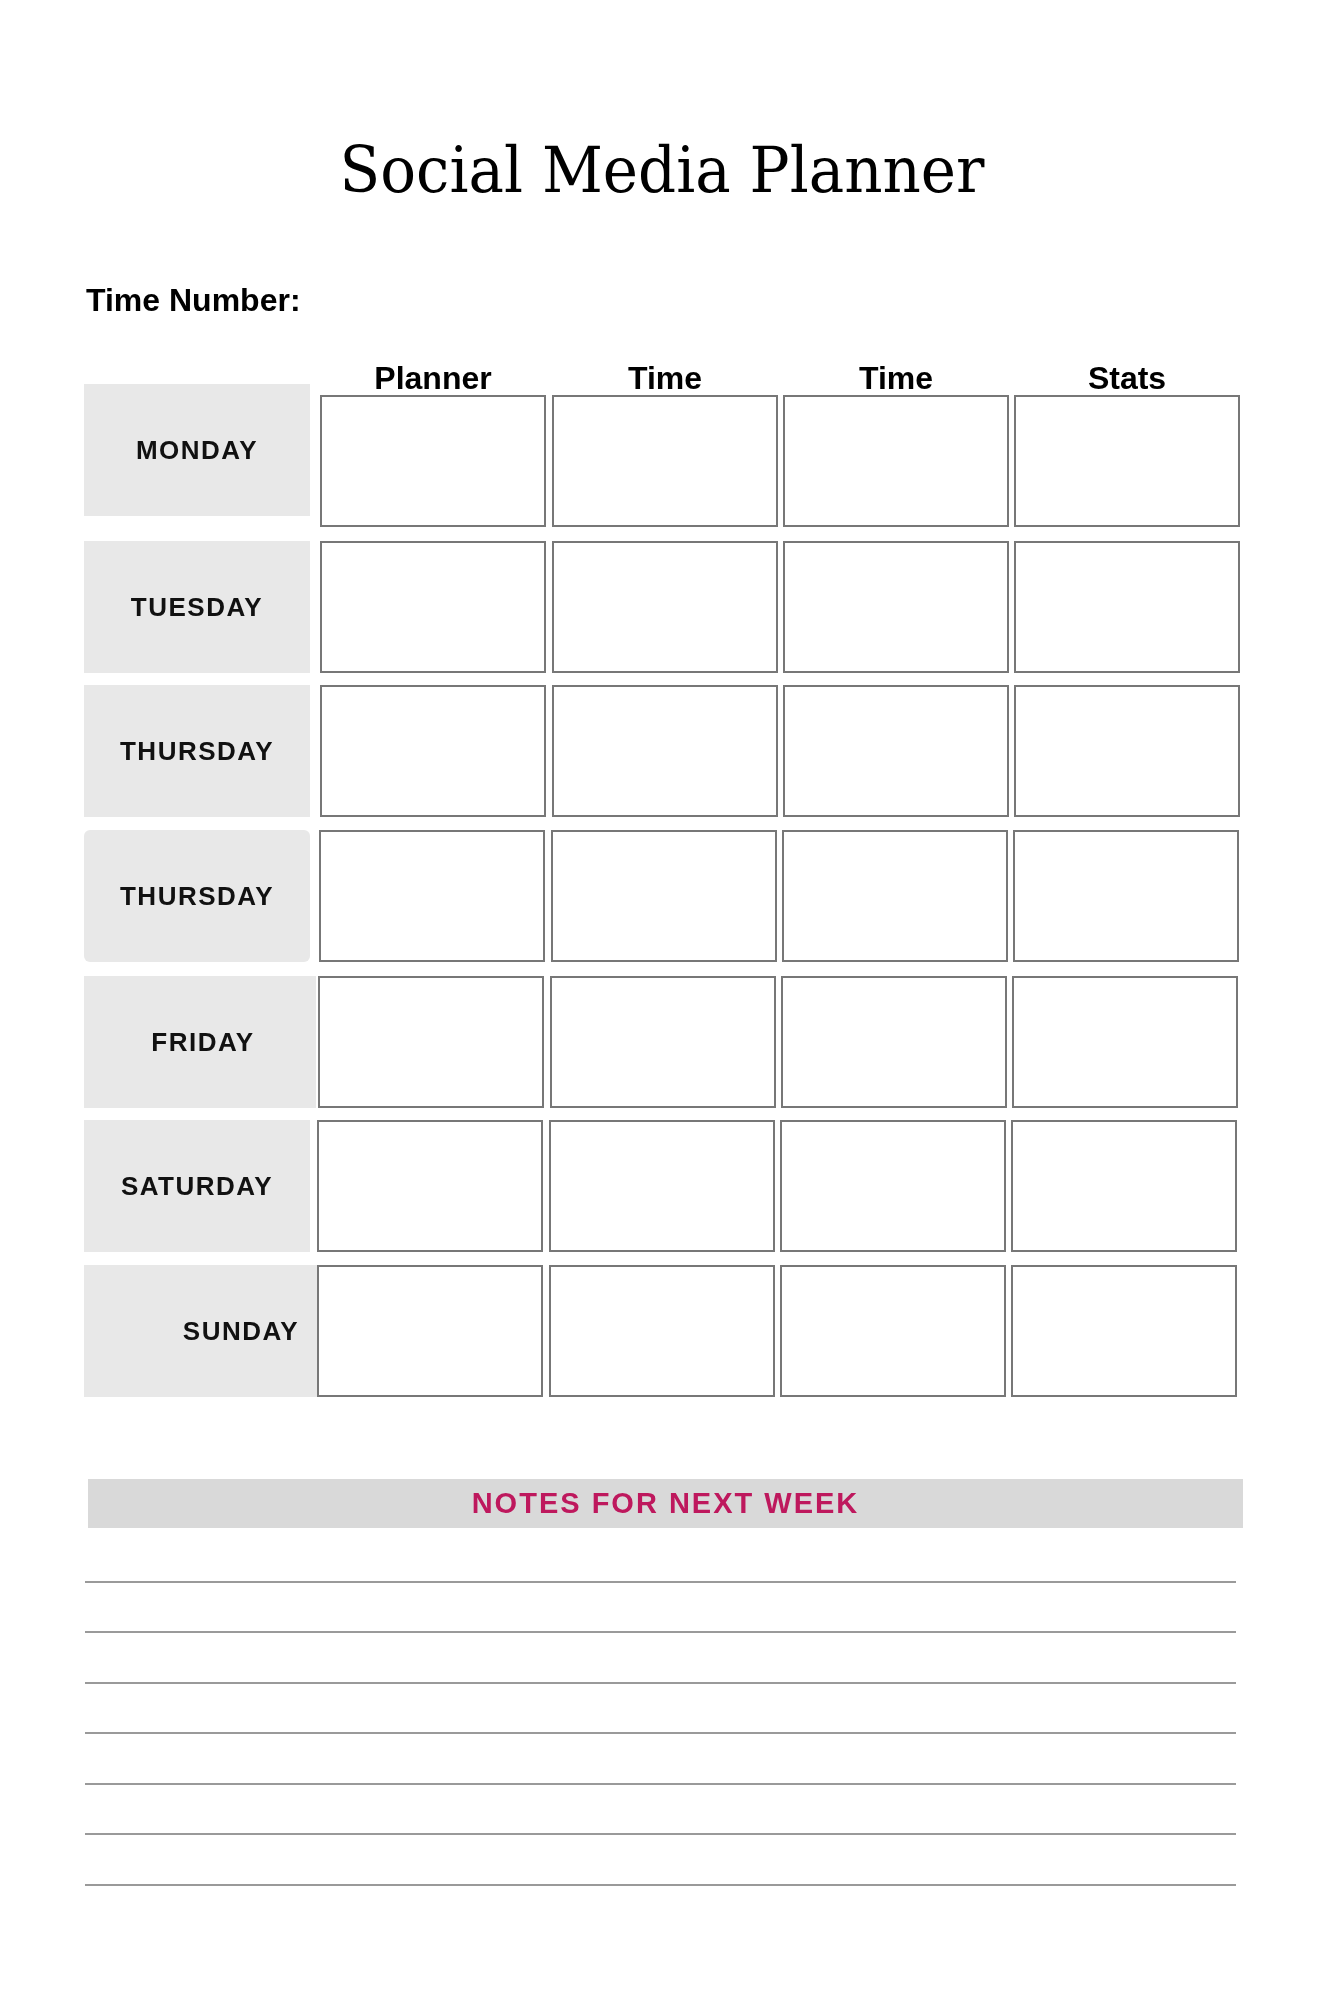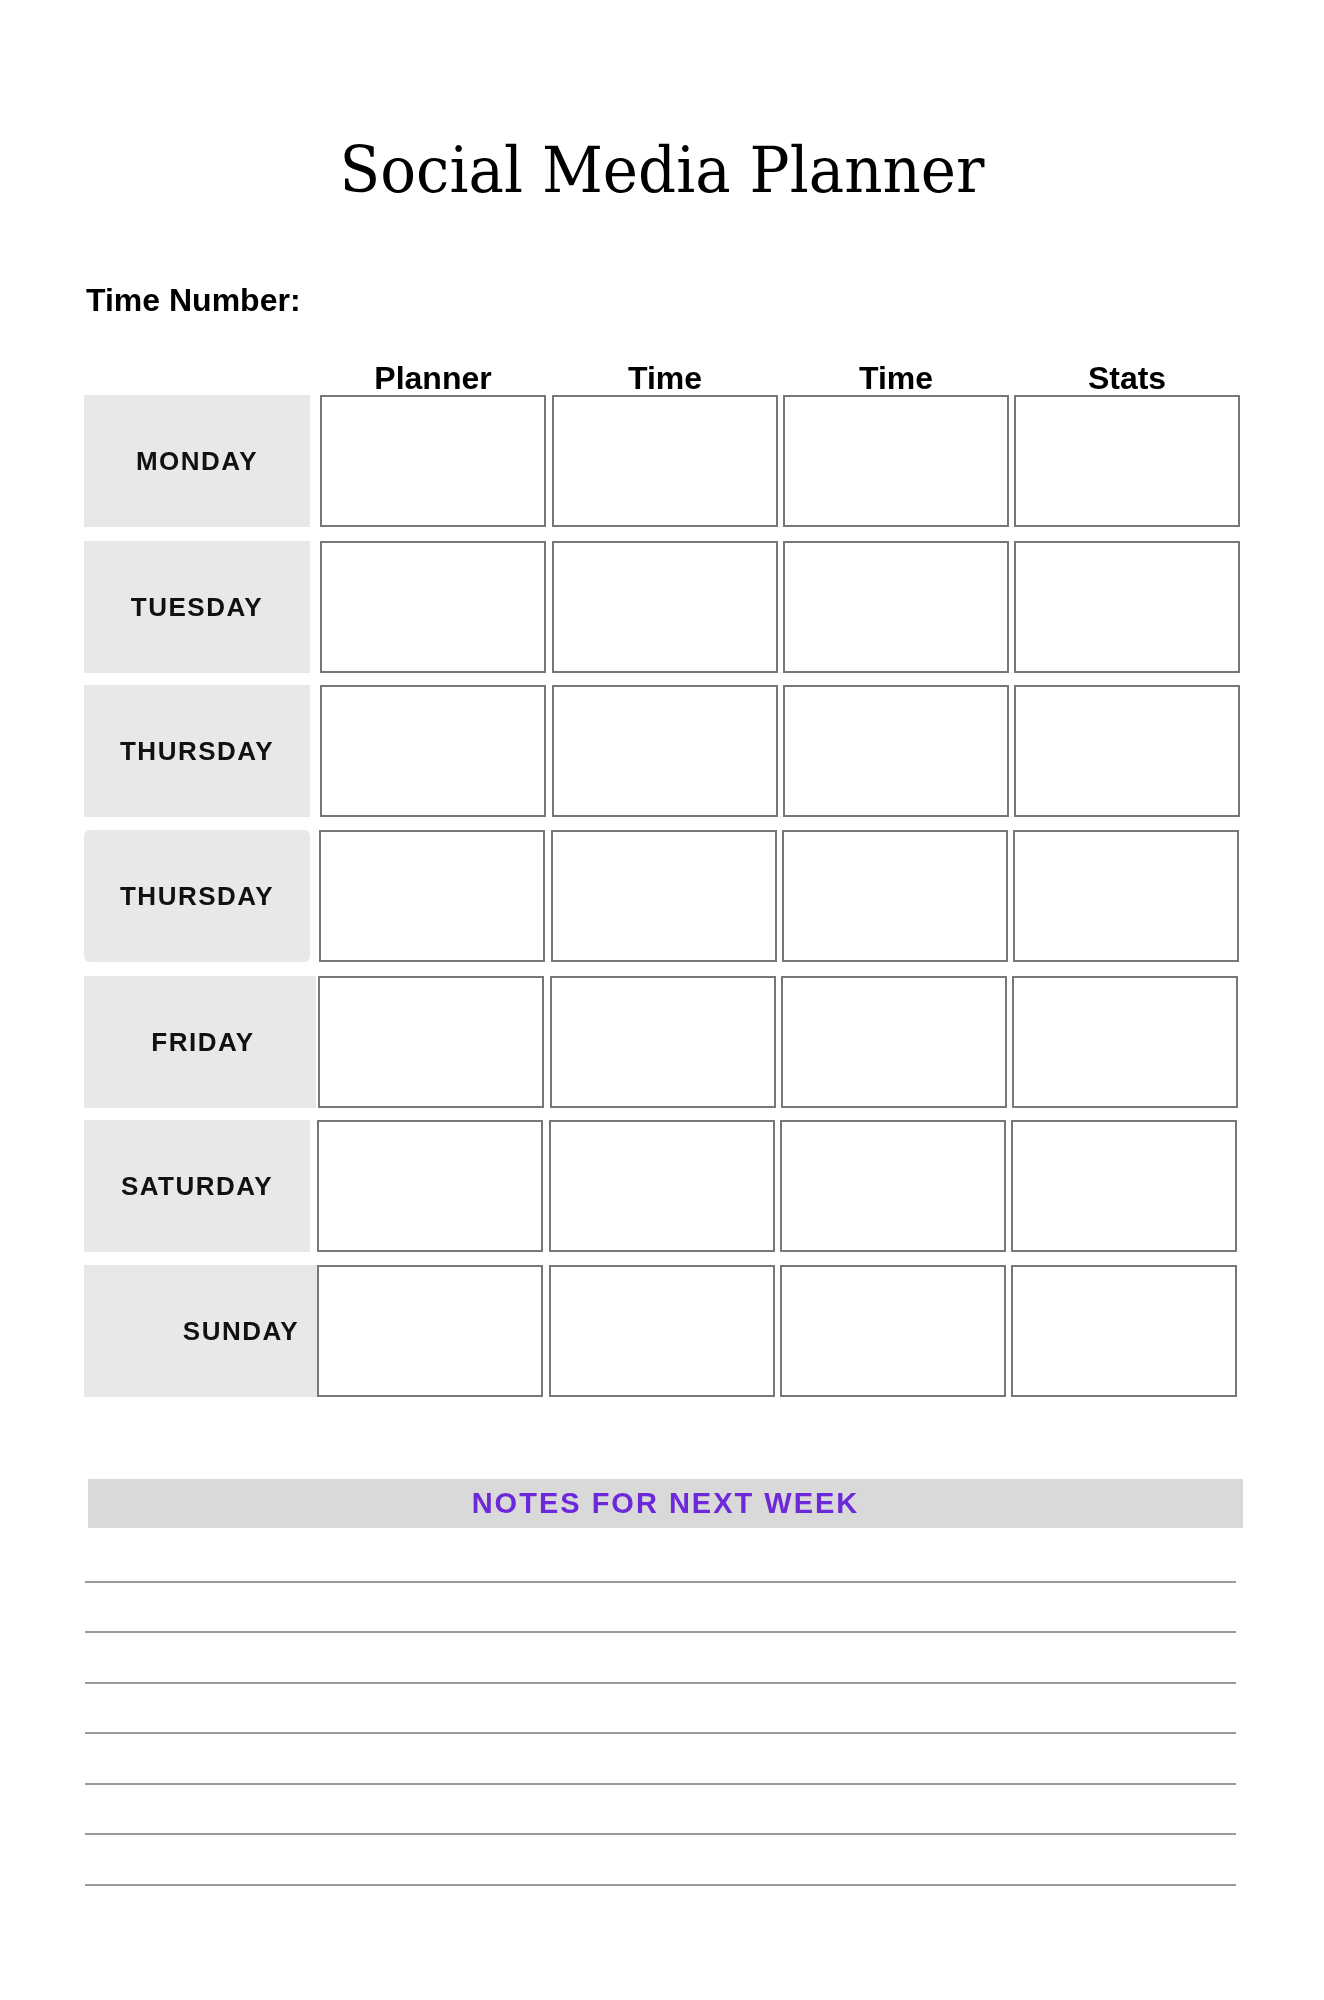--- a/index.html
+++ b/index.html
@@ -27,21 +27,21 @@
   }
   .cell {
     position:absolute; width:222px; height:128px; border:2px solid #777; background:#fff;
     box-sizing:content-box;
   }
   .notes-bar {
     position:absolute; left:88px; top:1479px; width:1155px; height:49px; background:#d9d9d9;
     display:flex; align-items:center; justify-content:center;
   }
   .notes-title {
-    font-family:"Liberation Sans", sans-serif; font-weight:bold; font-size:29px; letter-spacing:2px; color:#6d28d9;
+    font-family:"Liberation Sans", sans-serif; font-weight:bold; font-size:29px; letter-spacing:2px; color:#be185d;
   }
   .note-line {
     position:absolute; left:85px; width:1151px; height:0; border-top:2px solid #9a9a9a;
   }
 </style>
 </head>
 <body>
 
 <div>
 
@@ -52,21 +52,21 @@
   <div>
     <div class="col-header" style="left:320px;">Planner</div>
     <div class="col-header" style="left:552px;">Time</div>
     <div class="col-header" style="left:783px;">Time</div>
     <div class="col-header" style="left:1014px;">Stats</div>
   </div>
 
   <div>
 
     <div>
-      <div class="day-box" style="top:395px;">
+      <div class="day-box" style="top:384px;">
           <span class="day-label">MONDAY</span>
         </div>
       <div class="cell" style="left:320px;top:395px;"></div>
       <div class="cell" style="left:552px;top:395px;"></div>
       <div class="cell" style="left:783px;top:395px;"></div>
       <div class="cell" style="left:1014px;top:395px;"></div>
     </div>
 
     <div>
       <div class="day-box" style="top:541px;">

